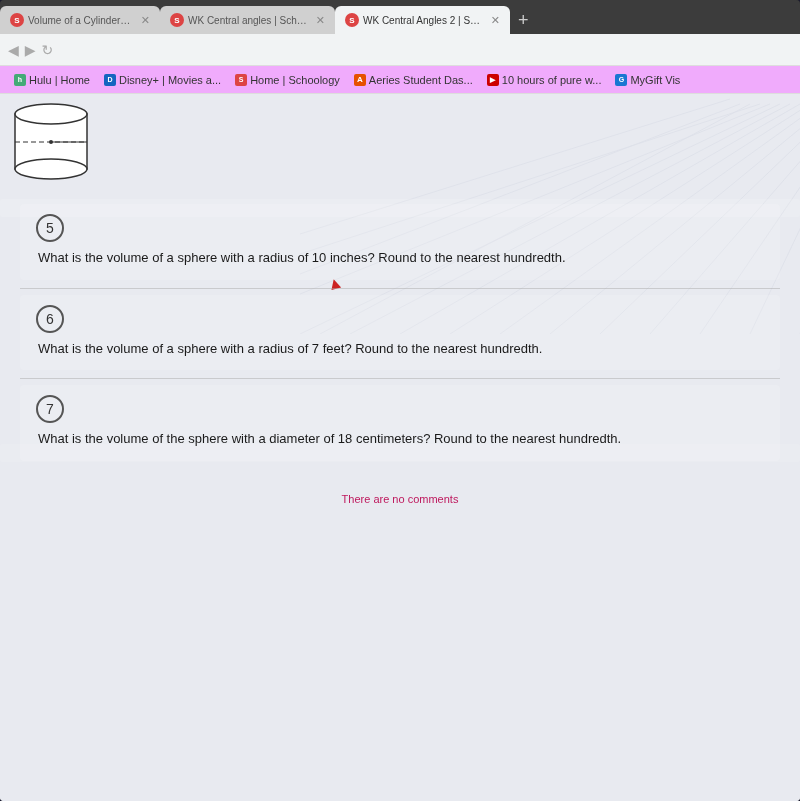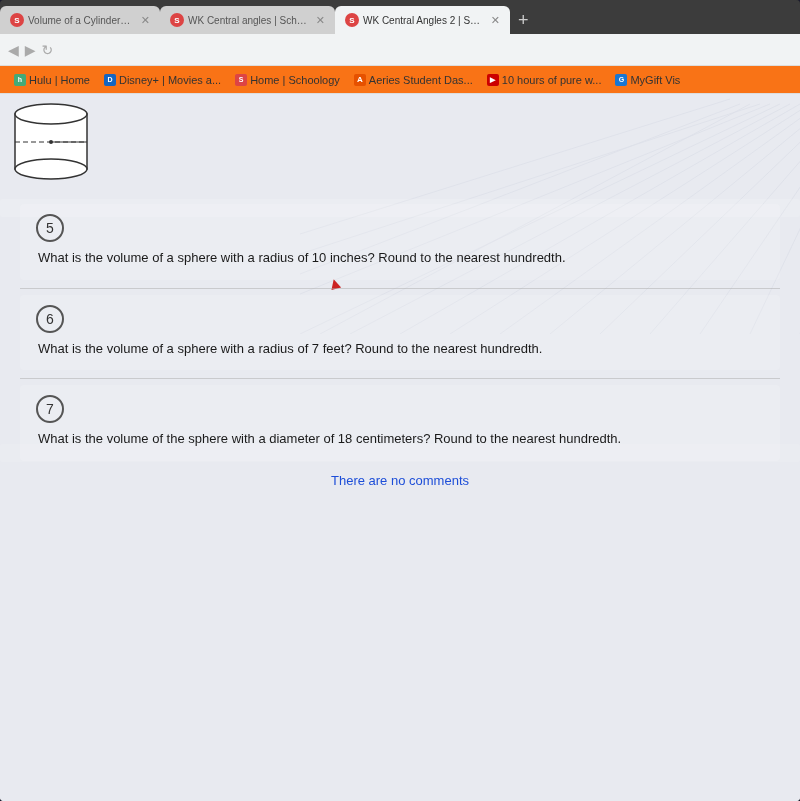--- a/index.html
+++ b/index.html
@@ -113,21 +113,21 @@
       border: 1px solid #ccc;
       border-radius: 12px;
       padding: 3px 12px;
       font-size: 12px;
       color: #333;
       height: 22px;
     }
 
     
     .bookmarks-bar {
-      background: #f97316;
+      background: #f0abfc;
       height: 28px;
       display: flex;
       align-items: center;
       padding: 0 8px;
       gap: 2px;
       border-bottom: 1px solid #ddd;
       font-size: 11px;
       overflow: hidden;
     }
 
@@ -234,23 +234,23 @@
 
     .comments-label {
       margin: 4px 20px;
       font-size: 14px;
       color: #557;
       font-weight: 500;
     }
 
     .no-comments {
       text-align: center;
-      margin: 12px auto;
-      font-size: 13px;
-      color: #1d4ed8;
+      margin: 32px auto;
+      font-size: 11px;
+      color: #be185d;
     }
 
     
     .cursor {
       position: absolute;
       top: 185px;
       left: 330px;
       width: 0;
       height: 0;
       border-left: 5px solid transparent;

